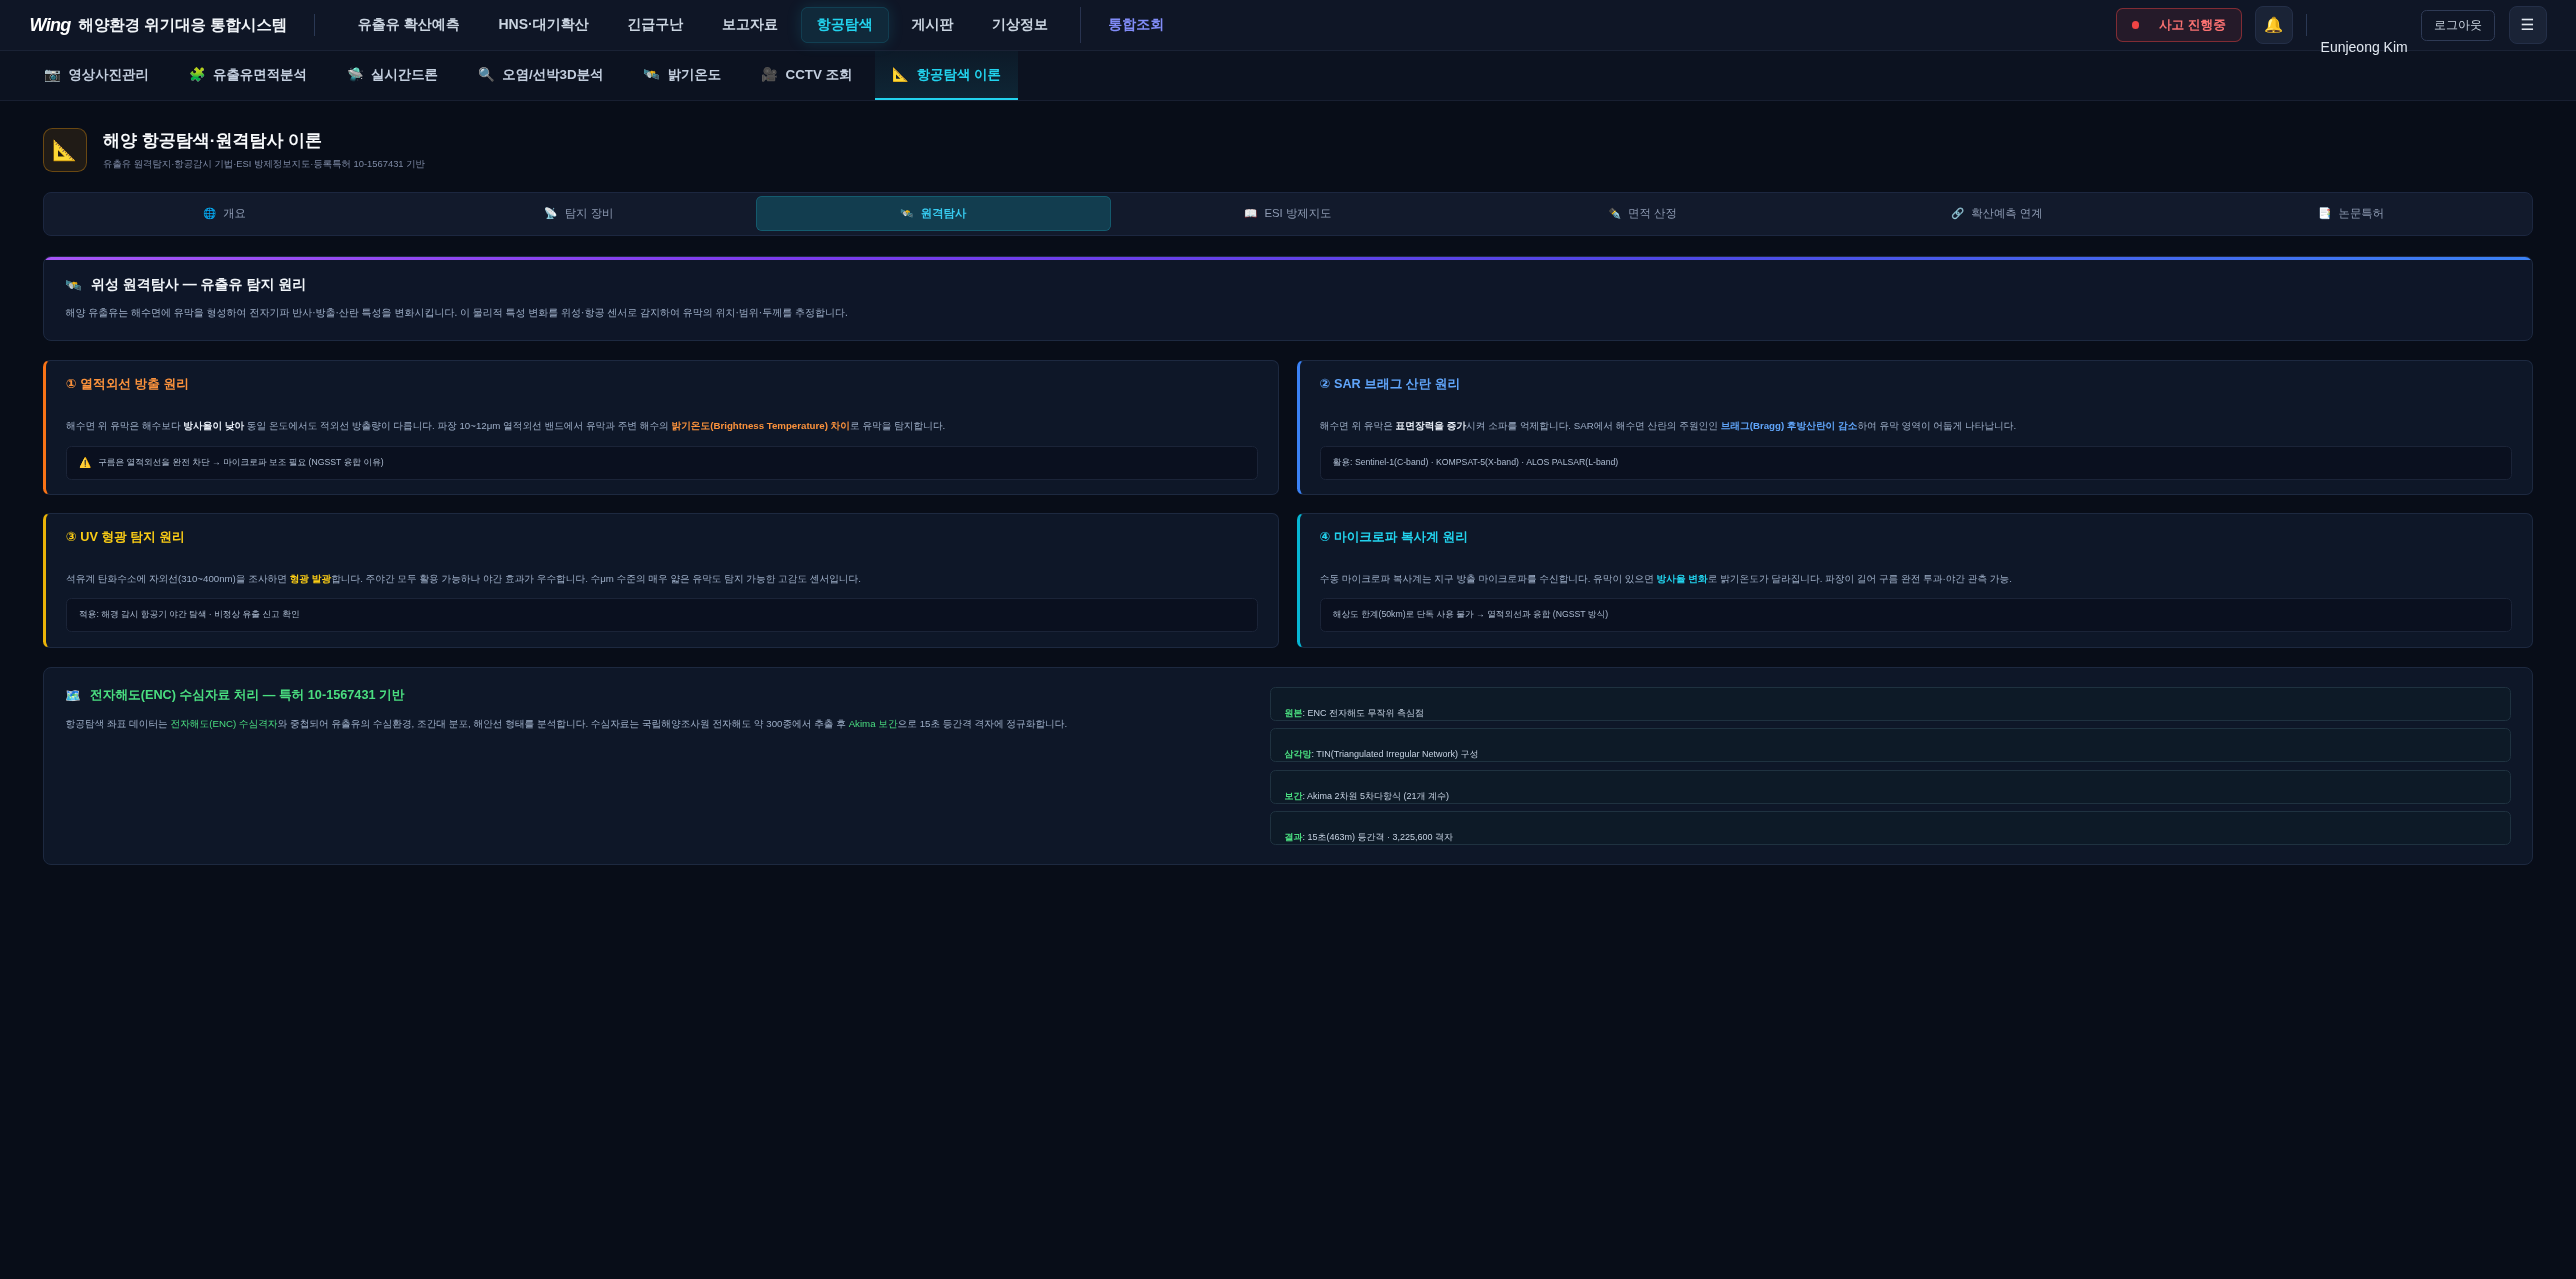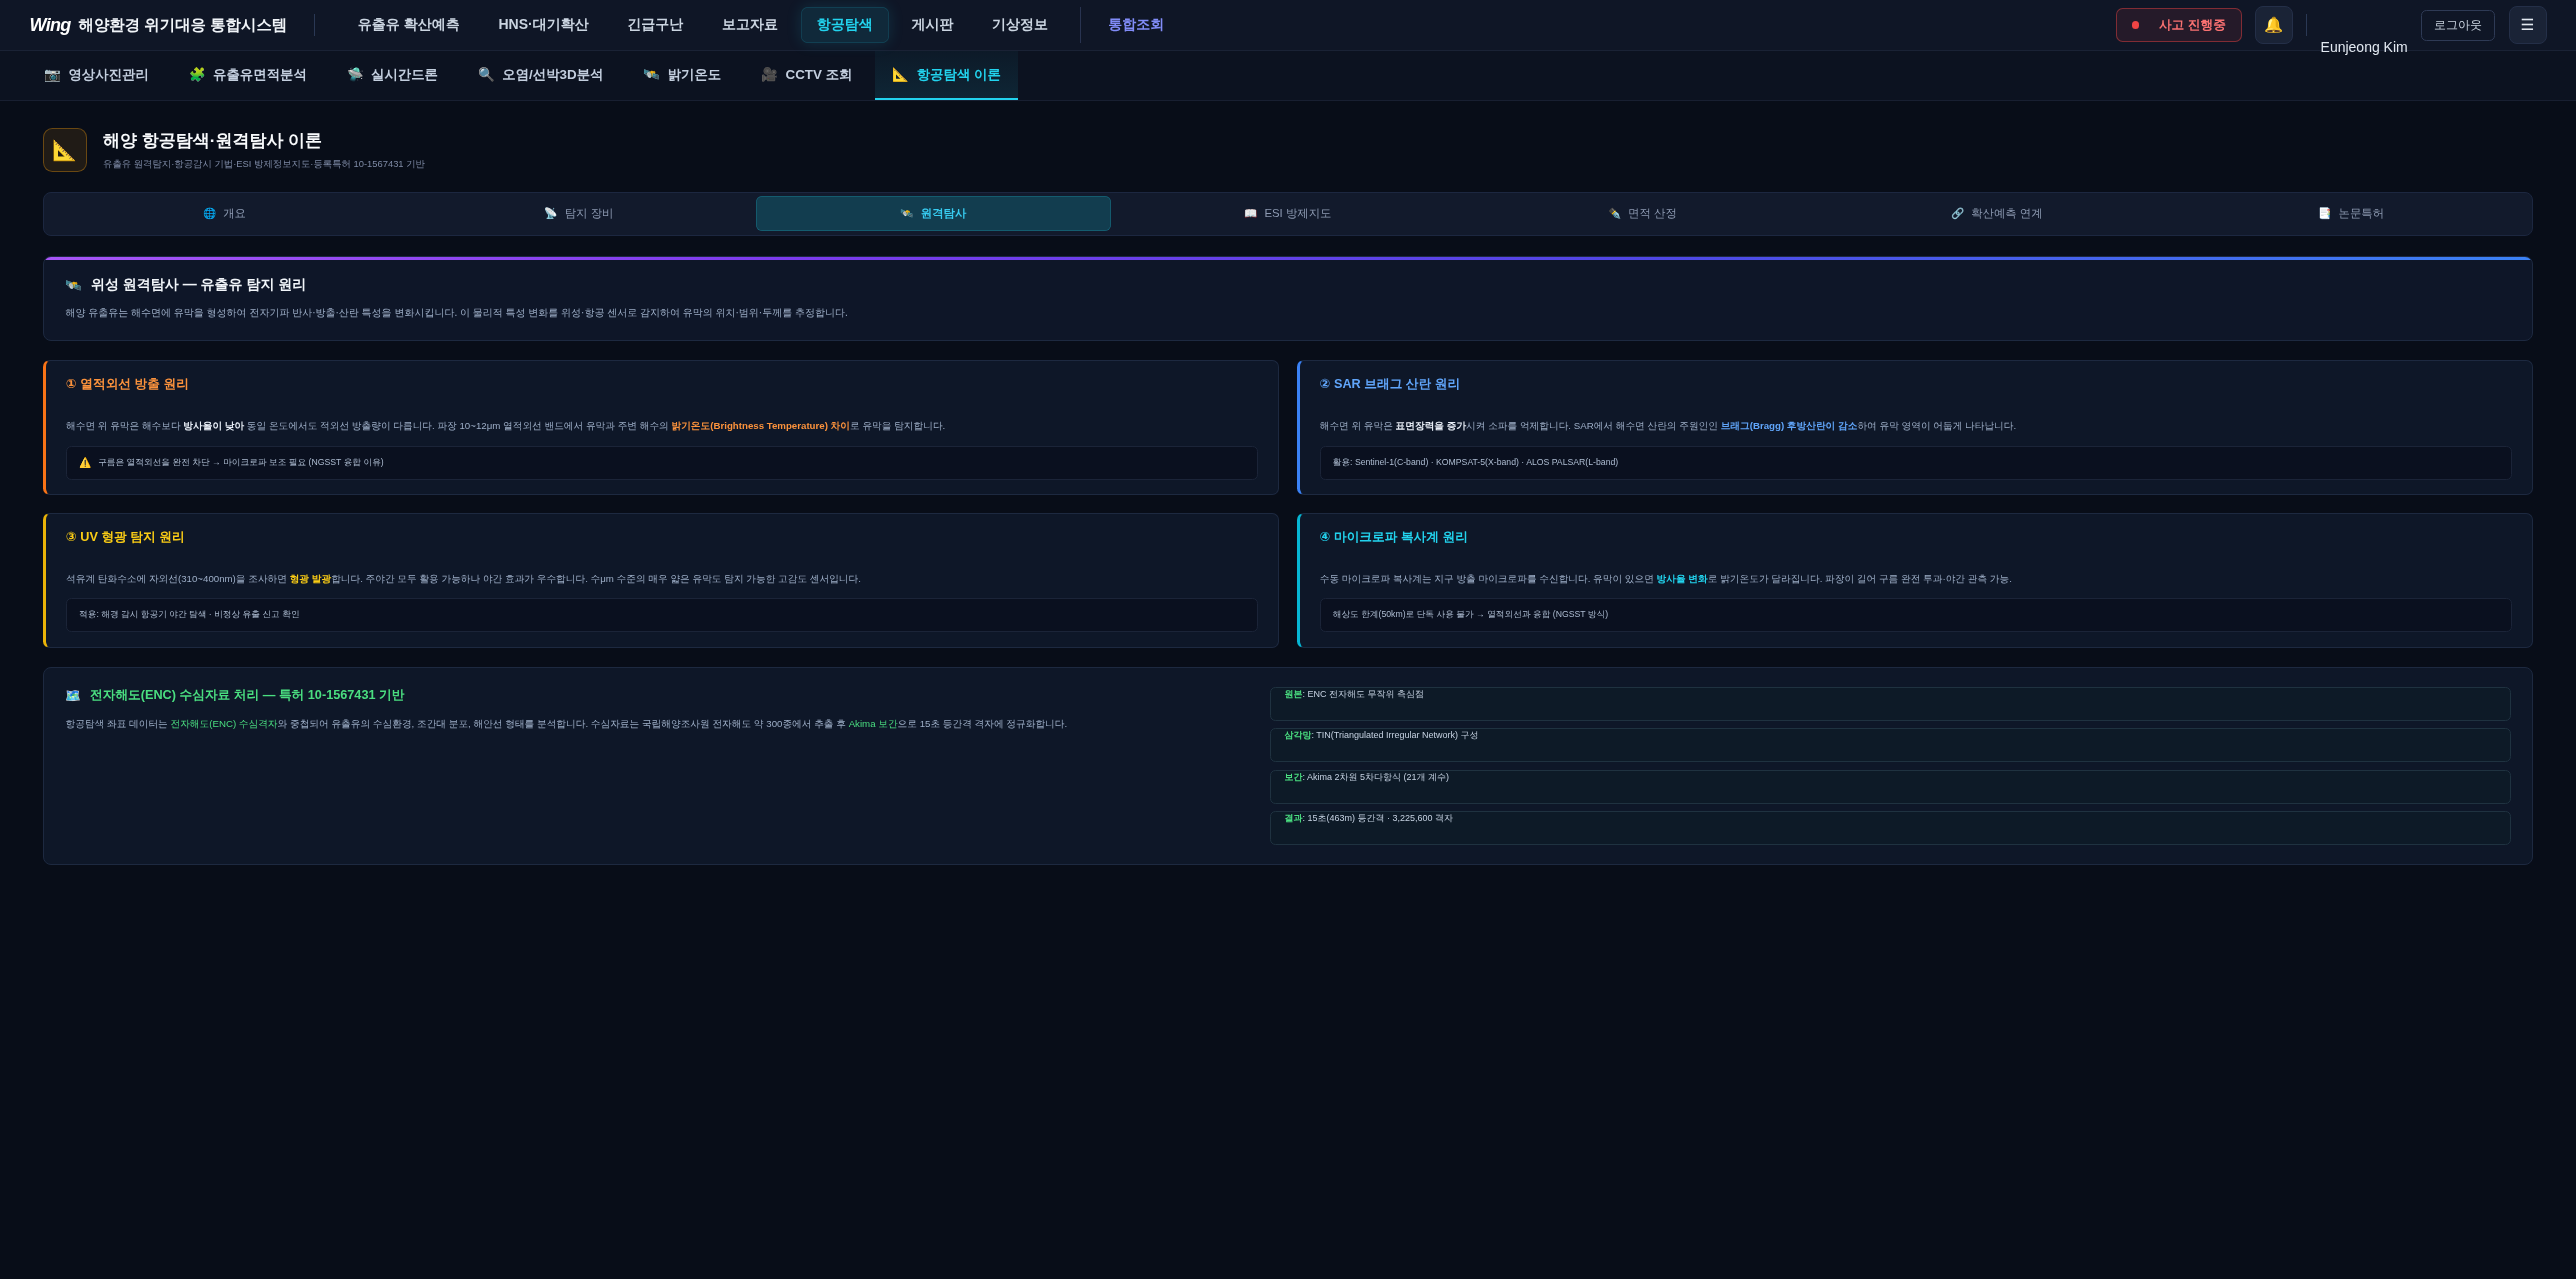--- a/index.html
+++ b/index.html
@@ -123,21 +123,21 @@
     margin-top:19px; background:#0e1728; border:0.7px solid #1d2940; border-radius:8px;
     padding:19px 21.5px; display:grid; grid-template-columns:48% 1fr; gap:31px;
   }
   .enc-title { display:flex; gap:8.7px; align-items:center; font-size:12.7px; font-weight:bold; color:#4ade80; }
   .enc-title .sec-icon { font-size:12.7px; }
   .enc-body { margin-top:12px; font-size:9.7px; line-height:1.65; color:#9daec7; }
   .enc-body .seg-a { color:#4ade80; font-weight:normal; }
   .enc-steps { display:flex; flex-direction:column; gap:7.4px; }
   .enc-step {
     background:#0d1a27; border:0.7px solid #1f3240; border-radius:5.4px;
-    padding:0 13.4px; height:34px; display:flex; align-items:flex-start;
+    padding:0 13.4px; height:34px; display:flex; align-items:flex-end;
     font-size:9px; color:#c6d2e2; white-space:nowrap;
   }
   .step-label { color:#4ade80; font-weight:bold; }
 </style>
 </head>
 <body>
 
 <header class="navbar">
   <div class="nav-left">
     <div class="logo">

